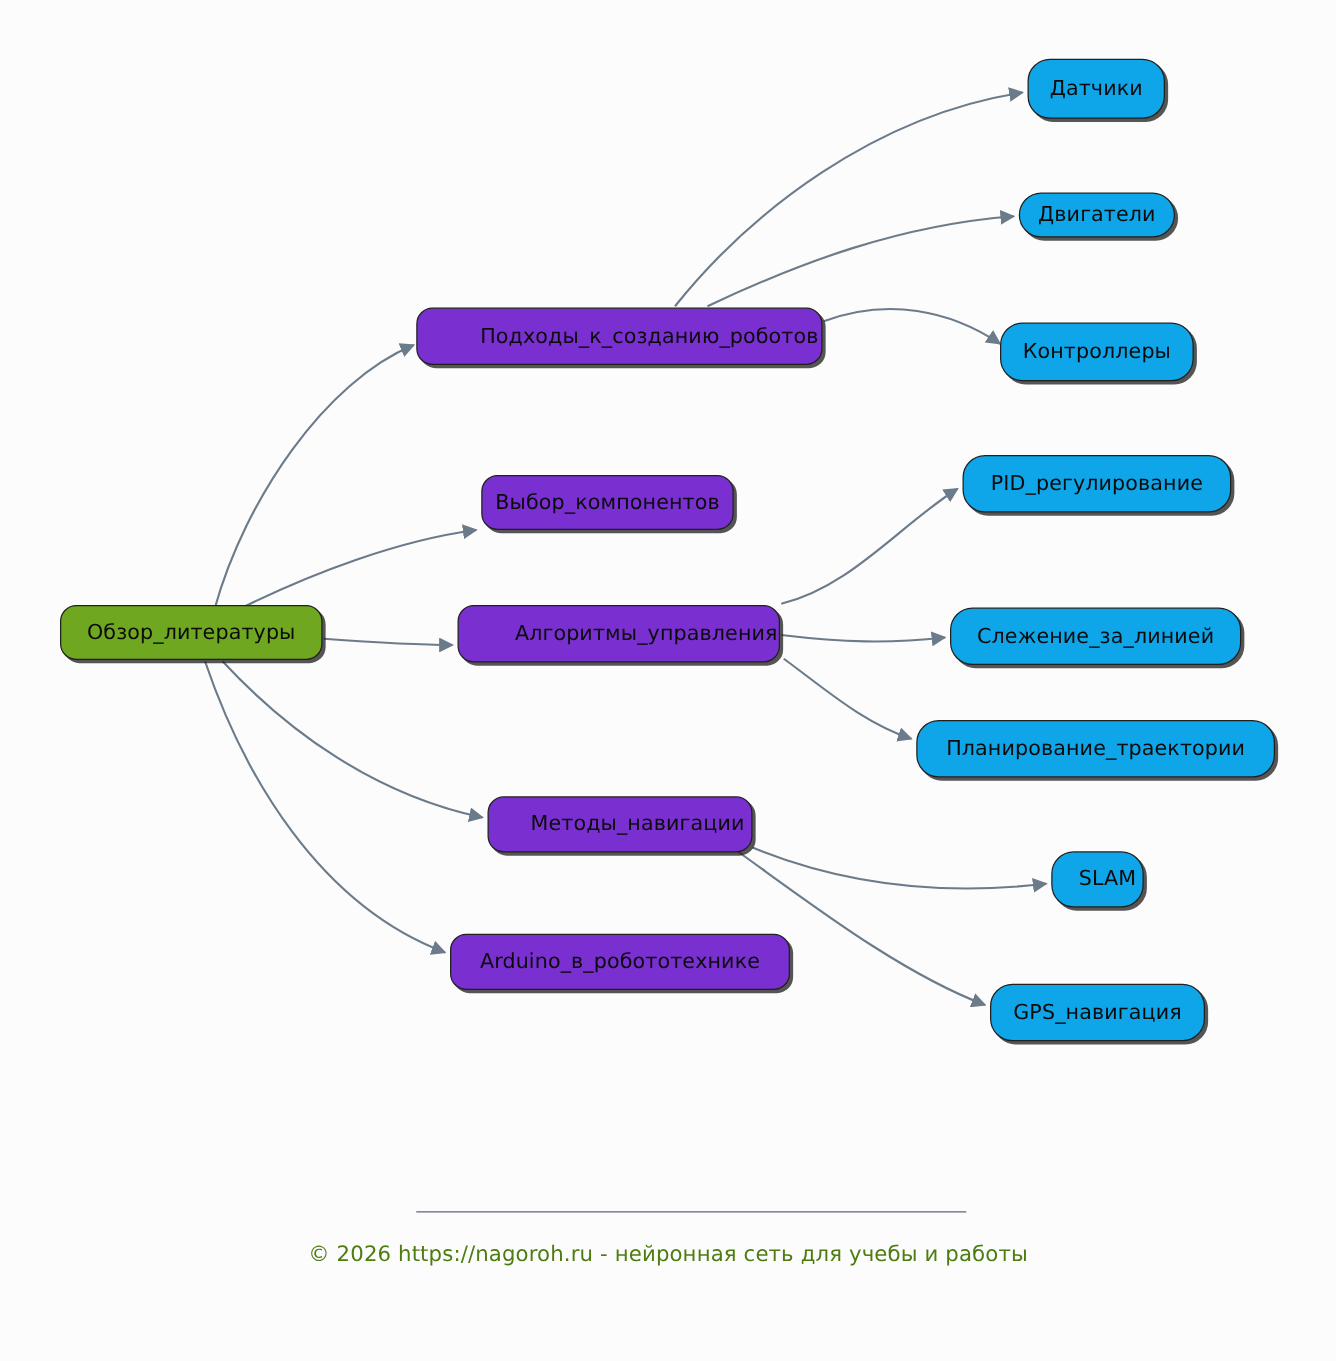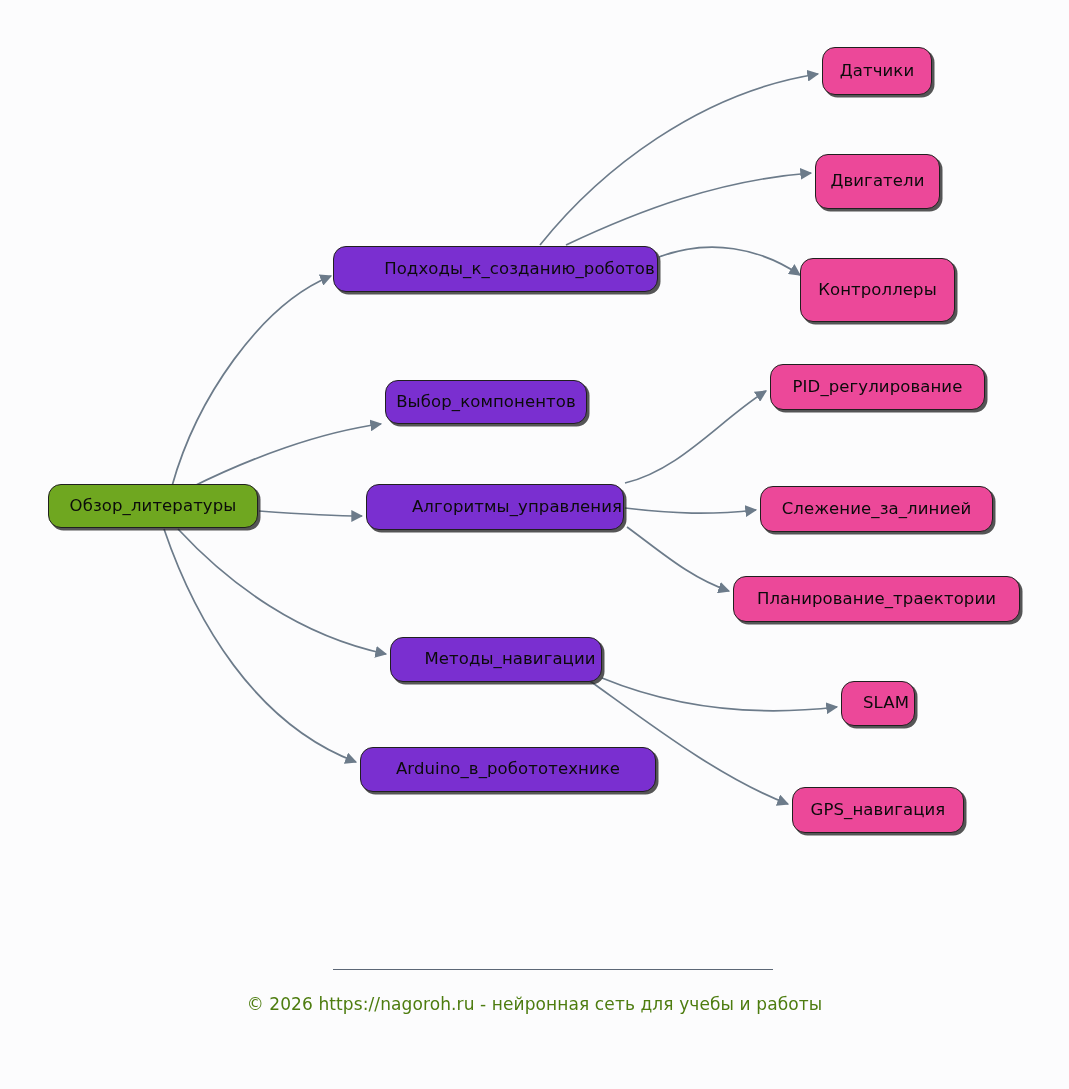--- a/index.html
+++ b/index.html
@@ -37,21 +37,21 @@
     border-radius: 13px;
     box-shadow: 2.5px 2.5px 0.5px rgba(30,30,30,0.75);
     color: #0b0b0b;
     font-size: 16.5px;
     line-height: 1;
     white-space: nowrap;
     letter-spacing: 0.1px;
   }
   .node.root  { background: #6fa720; }
   .node.mid   { background: #7a2fd0; }
-  .node.leaf  { background: #ec4899; }
+  .node.leaf  { background: #0ea5e9; border-radius: 18px; }
 
   .node.leaf, .node.root { font-size: 16.5px; }
 
   #footer {
     position: absolute;
     left: 0;
     width: 1069px;
     text-align: center;
   }
   #footer-title {
@@ -123,30 +123,30 @@
       </div>
       <div class="node mid" style="left: 385px; top: 380px; width: 202px; height: 44px;">
         <span>Выбор_компонентов</span>
       </div>
       <div class="node mid" style="left: 366px; top: 484px; width: 258px; height: 46px; padding-left: 44px;">
         <span>Алгоритмы_управления</span>
       </div>
       <div class="node mid" style="left: 390px; top: 637px; width: 212px; height: 45px; padding-left: 28px;">
         <span>Методы_навигации</span>
       </div>
-      <div class="node mid" style="left: 360px; top: 747px; width: 296px; height: 45px;">
+      <div class="node mid" style="left: 360px; top: 747px; width: 272px; height: 45px;">
         <span>Arduino_в_робототехнике</span>
       </div>
       <div class="node leaf" style="left: 822px; top: 47px; width: 110px; height: 48px;">
         <span>Датчики</span>
       </div>
-      <div class="node leaf" style="left: 815px; top: 154px; width: 125px; height: 55px;">
+      <div class="node leaf" style="left: 815px; top: 154px; width: 125px; height: 36px;">
         <span>Двигатели</span>
       </div>
-      <div class="node leaf" style="left: 800px; top: 258px; width: 155px; height: 64px;">
+      <div class="node leaf" style="left: 800px; top: 258px; width: 155px; height: 47px;">
         <span>Контроллеры</span>
       </div>
       <div class="node leaf" style="left: 770px; top: 364px; width: 215px; height: 46px;">
         <span>PID_регулирование</span>
       </div>
       <div class="node leaf" style="left: 760px; top: 486px; width: 233px; height: 46px;">
         <span>Слежение_за_линией</span>
       </div>
       <div class="node leaf" style="left: 733px; top: 576px; width: 287px; height: 46px;">
         <span>Планирование_траектории</span>

